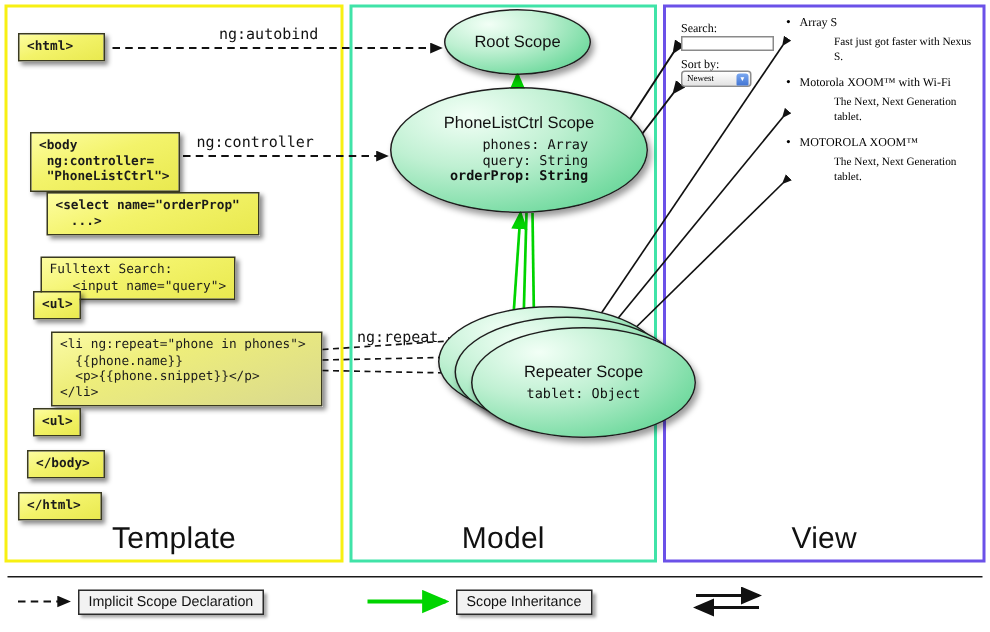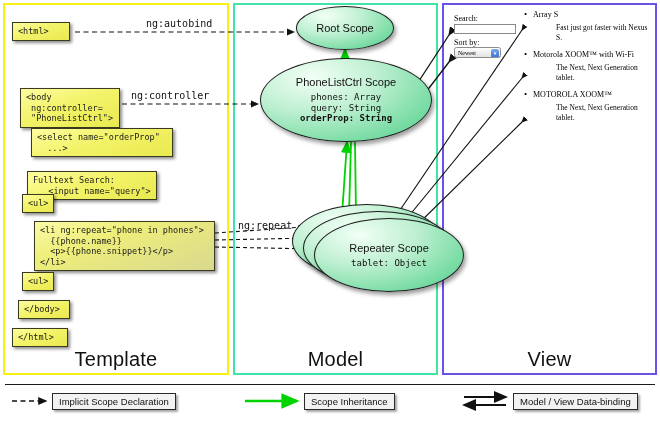--- a/index.html
+++ b/index.html
@@ -21,34 +21,34 @@
                font-size:20px;color:#111;letter-spacing:.2px;}
 
   
   .code{position:absolute;box-sizing:border-box;
         background:linear-gradient(160deg,#fdfda0 0%,#f3f36a 45%,#e9e94f 100%);
         border:1px solid #3a3a20;
         box-shadow:2px 2px 3px rgba(0,0,0,.45);
         font-family:"DejaVu Sans Mono","Liberation Mono",monospace;
         font-size:8.5px;line-height:10.5px;color:#1b1b1b;
         padding:3px 5px;white-space:pre;}
-  .code.bold{font-weight:normal;}
+  .code.bold{font-weight:bold;}
   .code.wide{background:linear-gradient(160deg,#fbfba8 0%,#eeee7a 35%,#d9d98f 100%);}
 
   
   .wlabel{position:absolute;font-family:"DejaVu Sans Mono","Liberation Mono",monospace;
           font-size:10px;color:#111;white-space:pre;}
 
   
   .scope{position:absolute;box-sizing:border-box;border-radius:50%;
          border:1.4px solid #1d1d1d;
          background:radial-gradient(ellipse at 30% 22%, #f2fff6 0%, #bff0d2 38%, #79dca4 75%, #4fc98a 100%);
          box-shadow:2px 3px 4px rgba(0,0,0,.4);
          display:flex;flex-direction:column;align-items:center;justify-content:center;
-         text-align:center;color:#111;}
+         text-align:right;color:#111;}
   .scope .title{font-size:11px;line-height:13px;}
   .scope .props{font-family:"DejaVu Sans Mono","Liberation Mono",monospace;
                 font-size:9px;line-height:10.5px;margin-top:3px;white-space:pre;}
   .scope .props b{font-weight:bold;}
 
   
   .v-label{position:absolute;font-family:"Liberation Serif",serif;font-size:8px;color:#000;}
   .v-input{position:absolute;box-sizing:border-box;background:#fff;
            border:1px solid #8a8a8a;}
   .v-select{position:absolute;box-sizing:border-box;height:11px;
@@ -197,15 +197,14 @@
     </div>
     <div class="v-item">
       <div class="v-name">MOTOROLA XOOM™</div>
       <div class="v-snip">The Next, Next Generation tablet.</div>
     </div>
   </div>
 
   <div id="legend-rule"></div>
   <div class="lg-box" style="left:52px;top:393px;">Implicit Scope Declaration</div>
   <div class="lg-box" style="left:304px;top:393px;">Scope Inheritance</div>
-  <div class="lg-box" style="left:513px;top:393px;">Model / View Data-binding</div>
 
 </div>
 
 </body></html>

